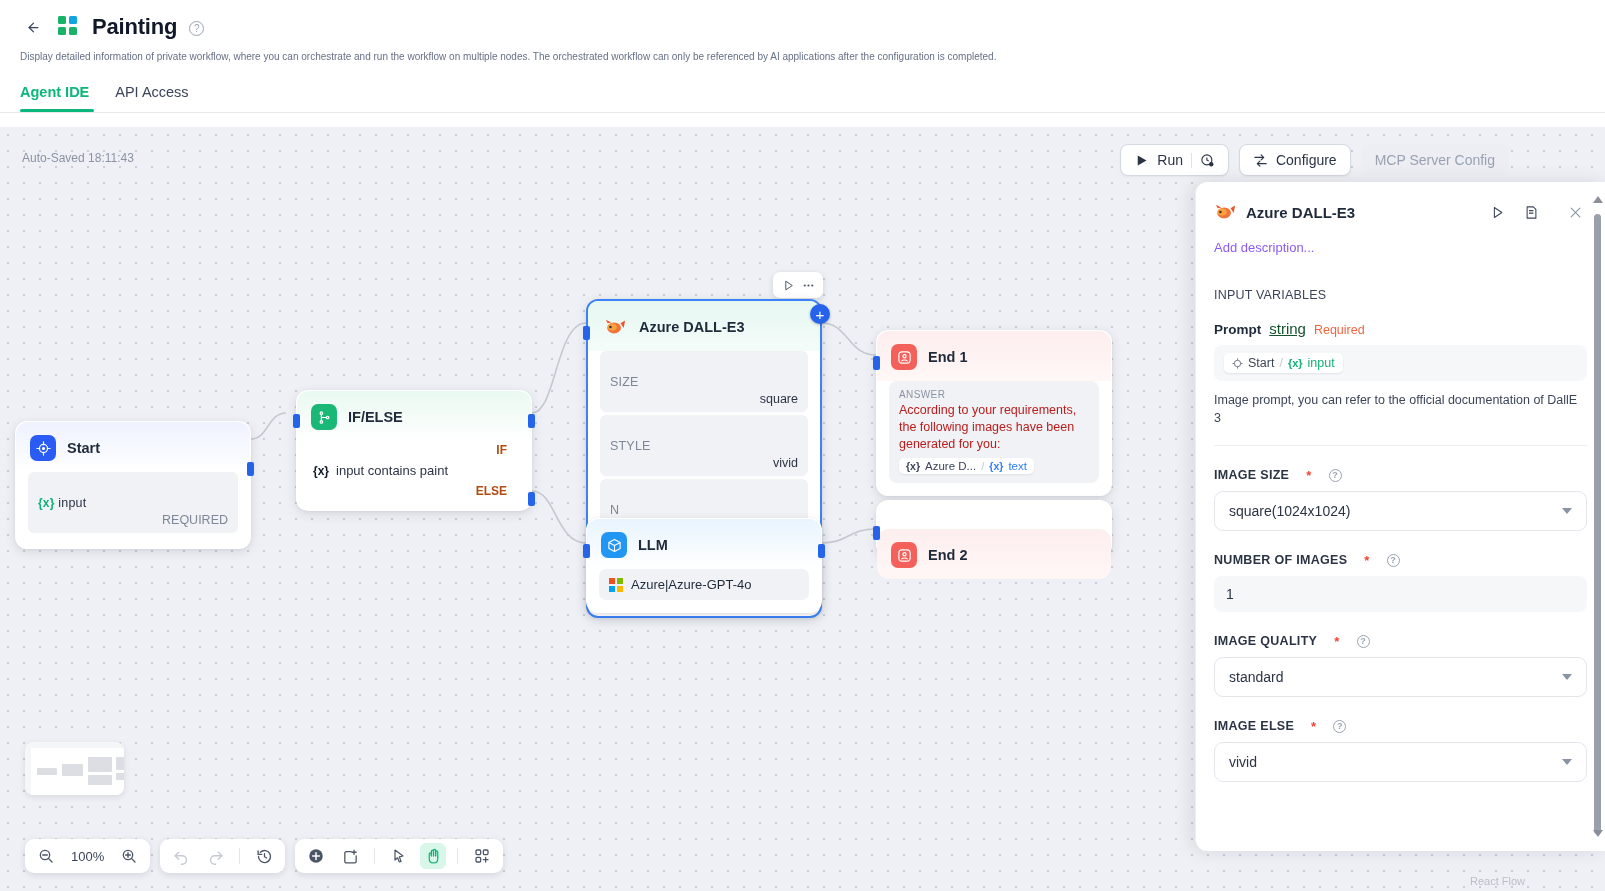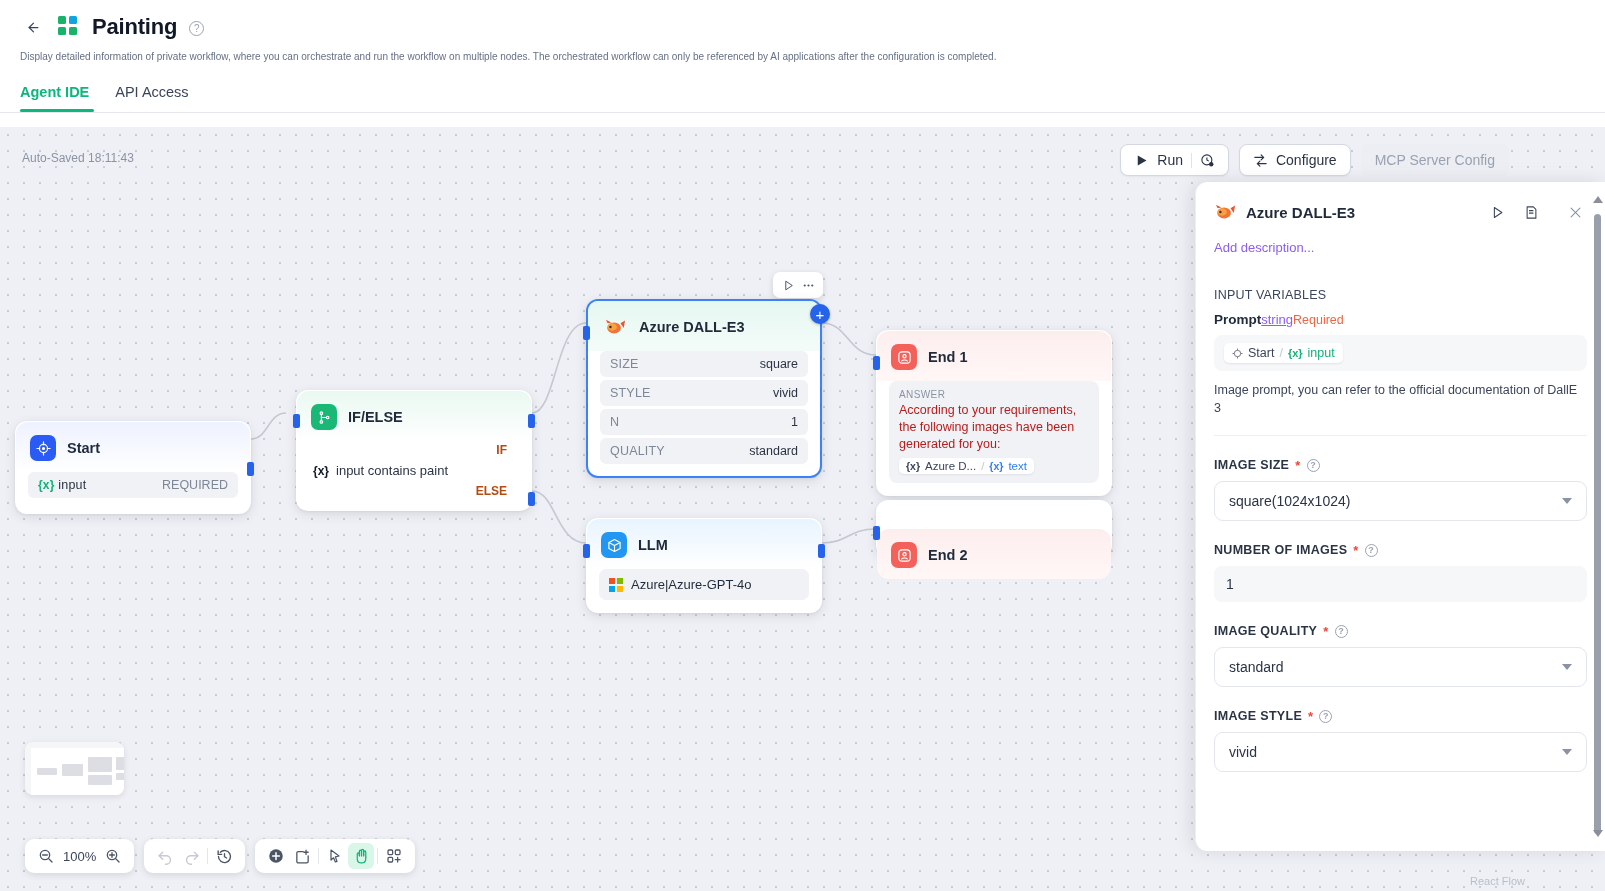--- a/index.html
+++ b/index.html
@@ -81,21 +81,21 @@
   }
   .node-title { font-size: 14.5px; font-weight: bold; color: #1f2a3a; }
   .node-icon { width: 26px; height: 26px; border-radius: 7px; display:flex; align-items:center; justify-content:center; flex: none; }
   .node-body { padding: 0 12px 12px 12px; }
   .kv {
     display: flex; justify-content: space-between; align-items: center;
     background: #f1f2f5; border-radius: 6px; padding: 6px 10px; margin-bottom: 3px;
     font-size: 12.5px;
   }
   .kv .k { color: #7d8797; letter-spacing: .2px; }
-  .kv .v { color: #2b3445; }
+  .kv .v { color: #2b3445; margin-top: 35px; }
   .handle {
     position: absolute; width: 7px; height: 14px; background: #2563eb; border-radius: 2px;
   }
 
   
   #node-start { left: 15px; top: 294px; width: 236px; }
   #node-start .node-head { background: linear-gradient(180deg,#eef2ff 0%,#ffffff 100%); }
   #node-start .node-icon { background: #2a5cf5; }
 
   
@@ -157,21 +157,21 @@
     position: absolute; left: 25px; bottom: 96px; width: 99px; height: 53px;
     background: #f5f6f8; border-radius: 8px; box-shadow: 0 2px 6px rgba(16,24,40,.10);
     overflow: hidden;
   }
   .minimap .mm-inner { position:absolute; left:6px; top:6px; right:0; bottom:0; background:#fff; }
   .minimap .mm-node { position:absolute; background:#dcdee3; border-radius:1px; }
 
   .bottom-bars { position: absolute; left: 25px; bottom: 18px; display: flex; gap: 10px; }
   .bar {
     height: 34px; background:#fff; border-radius: 9px; box-shadow: 0 2px 7px rgba(16,24,40,.12);
-    display: flex; align-items: center; padding: 0 8px; gap: 0;
+    display: flex; align-items: center; padding: 0 8px; gap: 8px;
   }
   .bar .tool {
     width: 26px; height: 26px; border-radius: 6px; display:flex; align-items:center; justify-content:center;
     color:#4b5565; cursor: pointer;
   }
   .bar .tool.muted { color: #c6cad2; }
   .bar .tool.active { background: #d9f7e8; color:#12b178; }
   .bar .zoom-label { font-size: 13px; color:#3b4559; padding: 0 4px; }
   .bar .sep { width:1px; height:16px; background:#e3e6eb; margin: 0 3px; }
 
@@ -186,38 +186,38 @@
     box-shadow: -4px 0 18px rgba(16,24,40,.10);
     border-left: 1px solid #eceef2;
     overflow: hidden;
   }
   .panel-head { display:flex; align-items:center; gap: 10px; padding: 18px 18px 6px 18px; }
   .panel-title { font-size: 15px; font-weight: bold; color:#1f2a3a; flex: 1; }
   .panel-head .picon { width:24px; height:24px; display:flex; align-items:center; justify-content:center; color:#3b4559; cursor:pointer; }
   .panel-body { padding: 0 18px 18px 18px; height: calc(100% - 52px); overflow: hidden; }
   .panel-desc { font-size: 13px; color:#8b5cf6; margin-top: 10px; }
   .section-label { font-size: 12.5px; color:#3b4559; letter-spacing:.2px; margin-top: 33px; }
-  .var-row { display:flex; align-items:baseline; margin-top: 10px; }
+  .var-row { display:flex; align-items:baseline; gap:8px; margin-top: 18px; }
   .var-name { font-size: 13.5px; font-weight: bold; color:#1f2a3a; }
-  .var-type { font-size: 13px; color:#8b5cf6;text-decoration:underline; }
+  .var-type { font-size: 15px; color:#14532d;text-decoration:underline; }
   .var-req { font-size: 12.5px; color:#f0653f; }
   .var-input {
     margin-top: 8px; background: #f6f7f9; border-radius: 8px; height: 36px;
     display:flex; align-items:center; padding: 0 10px;
   }
   .token {
     display:inline-flex; align-items:center; gap:5px; background:#fff; border-radius:5px;
     padding: 3px 8px; font-size: 12.5px; color:#3b4559; box-shadow: 0 1px 2px rgba(16,24,40,.09);
   }
   .token .slash { color:#c2c8d2; }
   .token .green { color:#12b178; }
   .token b { font-size:11px; }
   .hint { font-size: 12.5px; color:#3b4559; margin-top: 10px; line-height:1.45; }
   .hr { height:1px; background:#eceef2; margin: 18px 0 0 0; }
-  .field-label { display:flex; align-items:center; gap:6px; margin-top: 22px; font-size:12.5px; font-weight:bold; color:#2b3445; letter-spacing:.3px; }
+  .field-label { display:flex; align-items:center; gap:17px; margin-top: 22px; font-size:12.5px; font-weight:bold; color:#2b3445; letter-spacing:.3px; }
   .field-label .star { color:#f04438; font-size: 13px; line-height:1; }
   .q-icon { width:13px; height:13px; border-radius:50%; border:1px solid #9aa3b0; color:#9aa3b0; font-size:9px; display:flex; align-items:center; justify-content:center; }
   .select {
     margin-top: 9px; height: 40px; border:1px solid #e3e6eb; border-radius:9px;
     display:flex; align-items:center; justify-content:space-between; padding: 0 14px;
     font-size: 14px; color:#2b3445; cursor:pointer; background:#fff;
   }
   .caret { width:0;height:0;border-left:5px solid transparent;border-right:5px solid transparent;border-top:6px solid #8a93a3; }
   .num-input {
     margin-top: 9px; height: 36px; background:#f6f7f9; border-radius:8px;
@@ -644,21 +644,21 @@
         <span>IMAGE QUALITY</span>
         <span class="star">*</span>
         <span class="q-icon">?</span>
       </div>
       <div class="select">
         <span>standard</span>
         <span class="caret"></span>
       </div>
 
       <div class="field-label">
-        <span>IMAGE STYLE</span>
+        <span>IMAGE ELSE</span>
         <span class="star">*</span>
         <span class="q-icon">?</span>
       </div>
       <div class="select">
         <span>vivid</span>
         <span class="caret"></span>
       </div>
     </div>
 
     <div class="panel-scroll">

